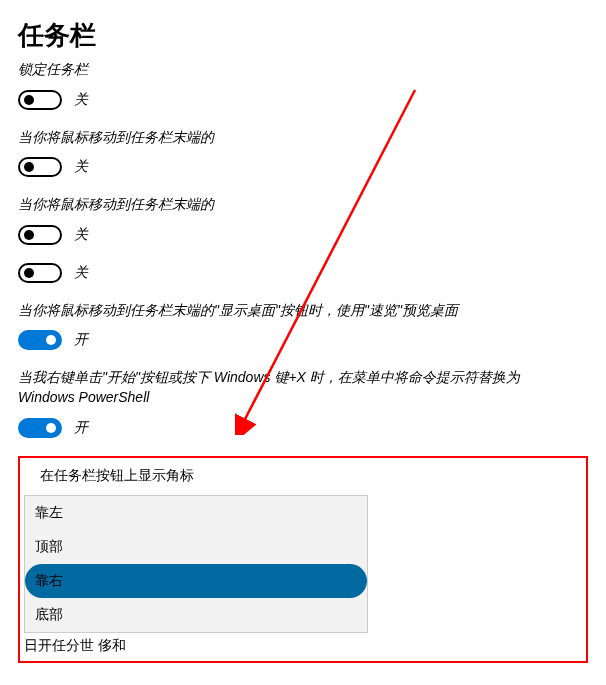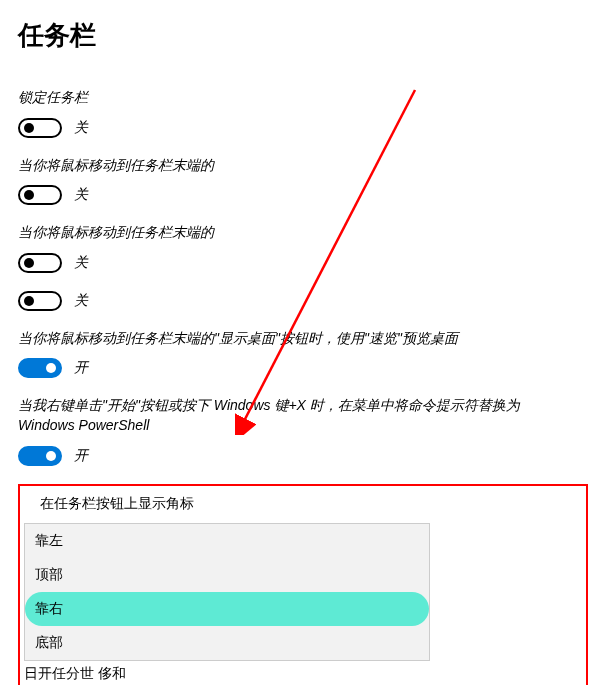--- a/index.html
+++ b/index.html
@@ -10,21 +10,21 @@
     body {
       font-family: "Microsoft YaHei", "Segoe UI", sans-serif;
       background: #fff;
       padding: 18px;
       width: 606px;
       position: relative;
     }
     .page-title {
       font-size: 26px;
       font-weight: 600;
-      margin-bottom: 35px;
+      margin-bottom: 7px;
       color: #000;
     }
     .setting-block {
       margin-bottom: 18px;
       font-style: italic;
     }
     .setting-label {
       font-size: 14px;
       color: #000;
       margin-bottom: 10px;
@@ -69,33 +69,33 @@
     }
     .highlight-box {
       border: 2px solid #ff0000;
       padding: 8px 4px 6px 4px;
       margin-top: 4px;
     }
     .highlight-box .setting-label {
       margin-left: 16px;
     }
     .dropdown-open {
-      width: 406px;
+      width: 344px;
       background: #f2f2f2;
       border: 1px solid #ccc;
       margin-top: 8px;
     }
     .dropdown-option {
       padding: 8px 10px;
       font-size: 14px;
       color: #000;
       cursor: pointer;
     }
     .dropdown-option.selected {
-      background: #5eead4;
+      background: #0369a1;
       color: #000;
       border-radius: 17px;
     }
     .partial-text {
       font-size: 14px;
       color: #000;
       margin-top: 4px;
       margin-left: 0;
       letter-spacing: 0;
     }

